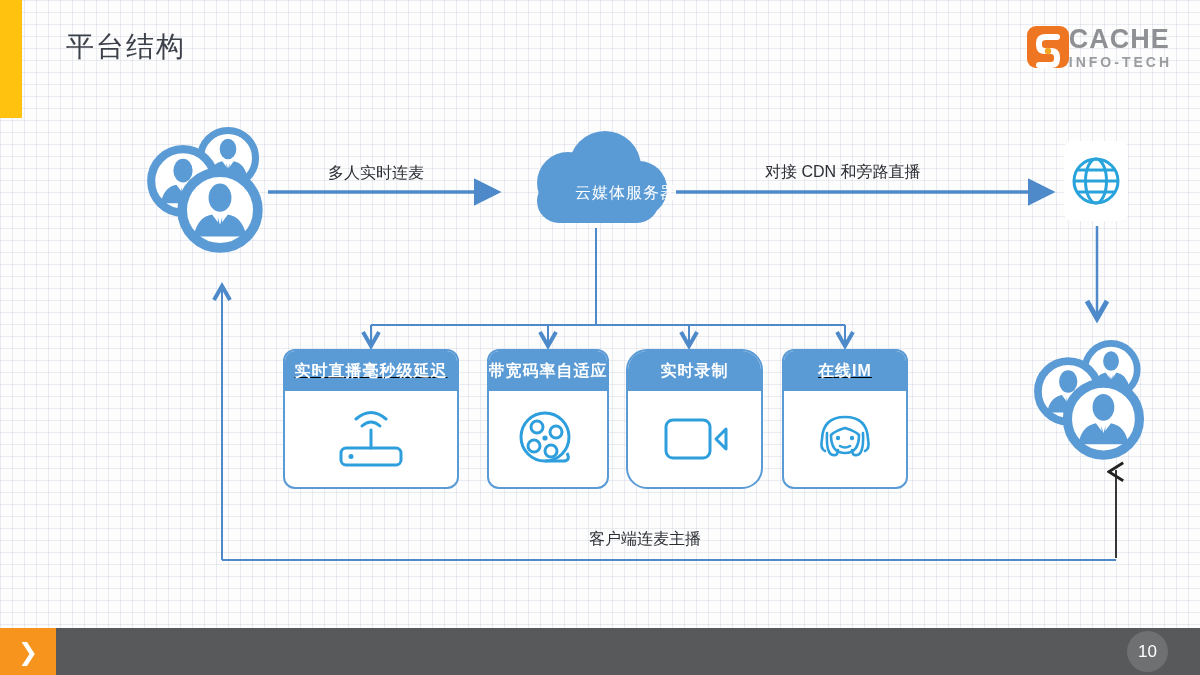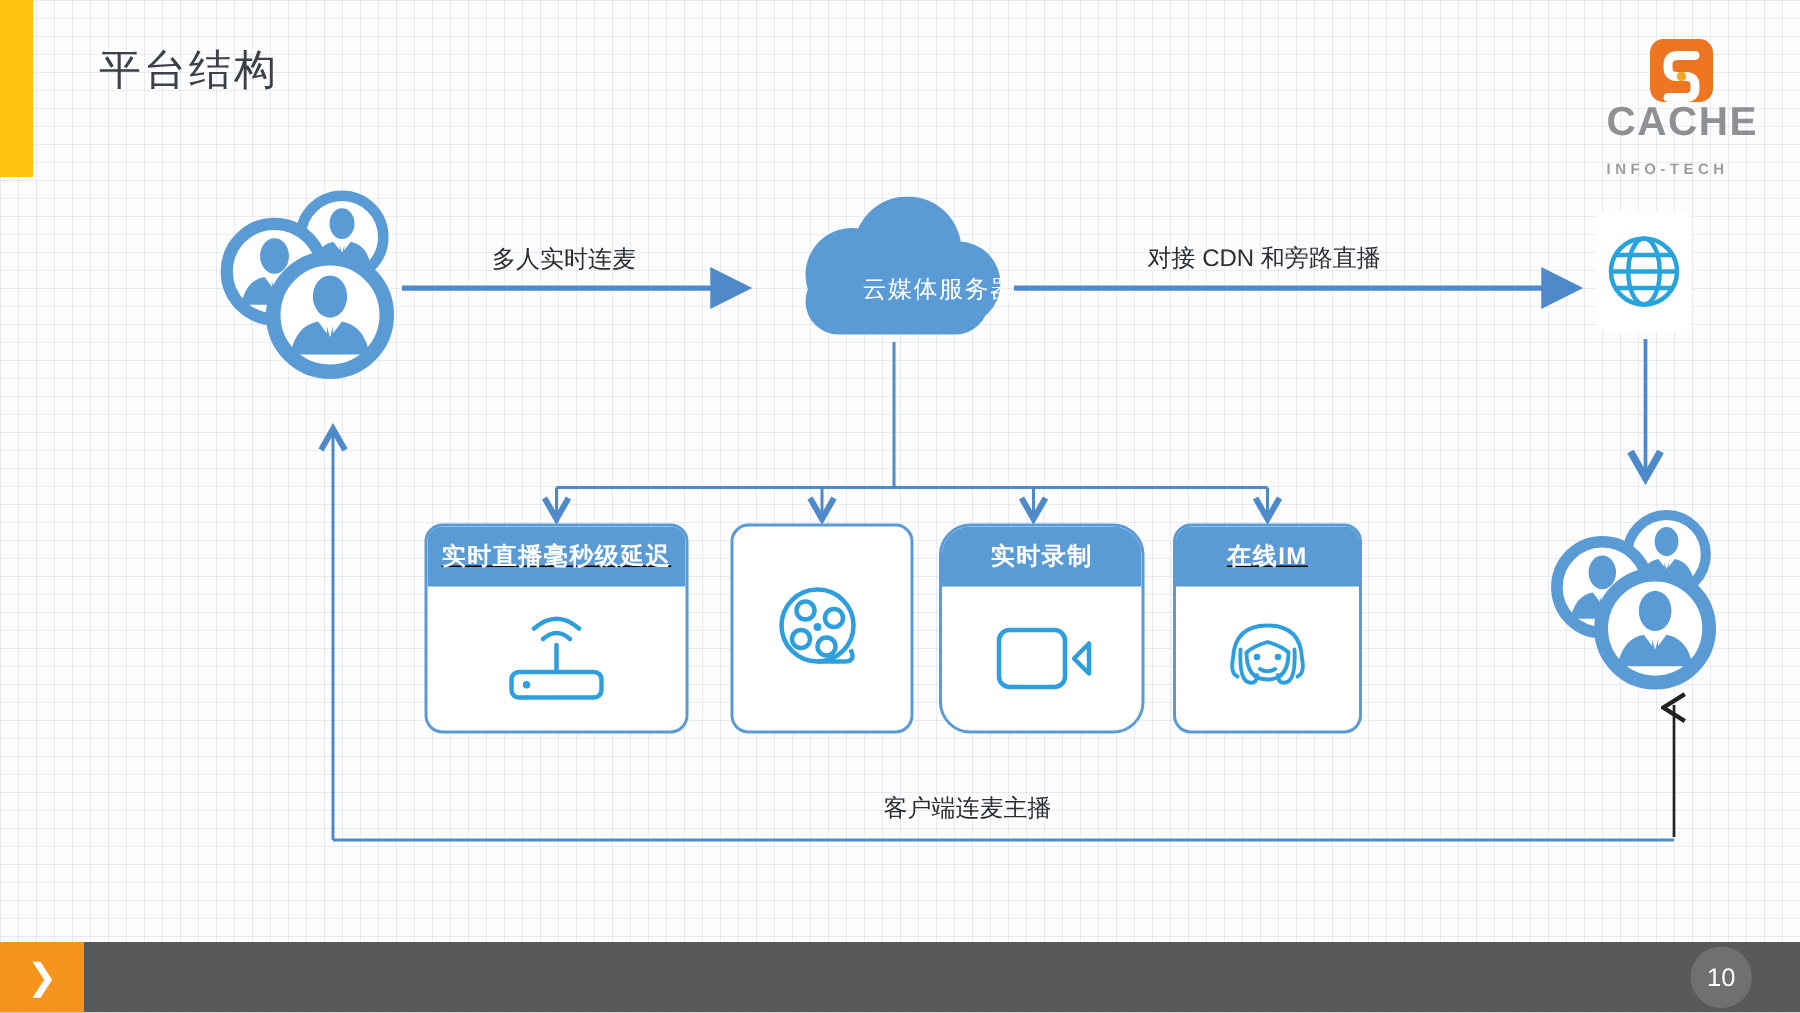--- a/index.html
+++ b/index.html
@@ -16,25 +16,25 @@
   }
 
   .accent-bar { position:absolute; left:0; top:0; width:22px; height:118px; background:#FFC20E; }
 
   .page-title {
     position:absolute; left:66px; top:28px;
     font-size:28px; color:#3C4049; letter-spacing:2px; font-weight:400;
   }
 
   
-  .logo { position:absolute; right:28px; top:26px; display:flex; align-items:center; gap:0;flex-direction:column; }
+  .logo { position:absolute; right:28px; top:26px; display:flex; gap:0; }
   .logo-mark { width:42px; height:42px; background:#EE7623; border-radius:9px; position:relative; }
   .logo-text { line-height:1; }
   .logo-brand { font-size:27px; font-weight:bold; color:#8E9093; letter-spacing:1px; }
-  .logo-tagline { font-size:10px; font-weight:bold; color:#9A9C9E; letter-spacing:3px; margin-top:14px; }
+  .logo-tagline { font-size:14px; font-weight:bold; color:#9A9C9E; letter-spacing:3px; margin-top:2px; }
 
   
   .wires { position:absolute; left:0; top:0; width:1200px; height:675px; pointer-events:none; }
 
   
   .flow-label { position:absolute; font-size:16px; color:#2b2e33; white-space:nowrap; }
   .label-left   { left:328px; top:163px; }
   .label-right  { left:765px; top:162px; }
   .label-bottom { left:589px; top:529px; }
 
@@ -202,20 +202,21 @@
           <line x1="42" y1="40" x2="42" y2="22"></line>
           <path d="M33,18 Q42,10 51,18"></path>
           <path d="M27,11 Q42,-2 57,11"></path>
         </g>
         <circle cx="22" cy="48.5" r="2.5" fill="#2E9FDC"></circle>
       </svg>
     </div>
   </div>
 
   <div class="feature-box box-2">
+    <div class="box-header">带宽码率自适应</div>
     <div class="box-body">
       <svg width="66" height="62" viewBox="0 0 66 62">
         <g fill="none" stroke="#2E9FDC" stroke-width="3">
           <circle cx="30" cy="29" r="24"></circle>
           <circle cx="22" cy="19" r="6"></circle>
           <circle cx="41" cy="24" r="6"></circle>
           <circle cx="19" cy="38" r="6"></circle>
           <circle cx="36" cy="43" r="6"></circle>
           <path d="M52,45 Q56,53 48,53 H30"></path>
         </g>

